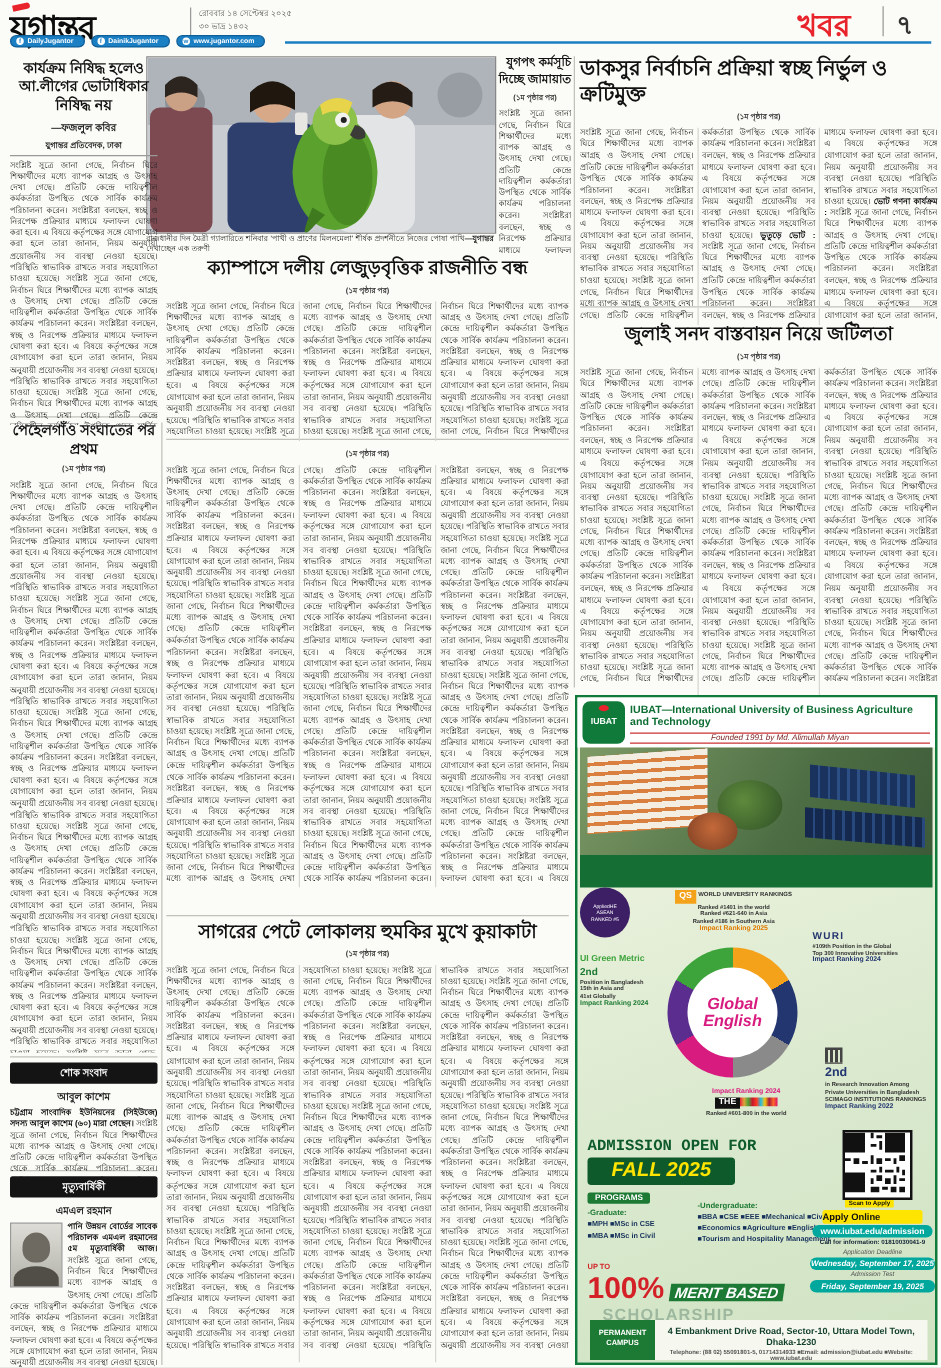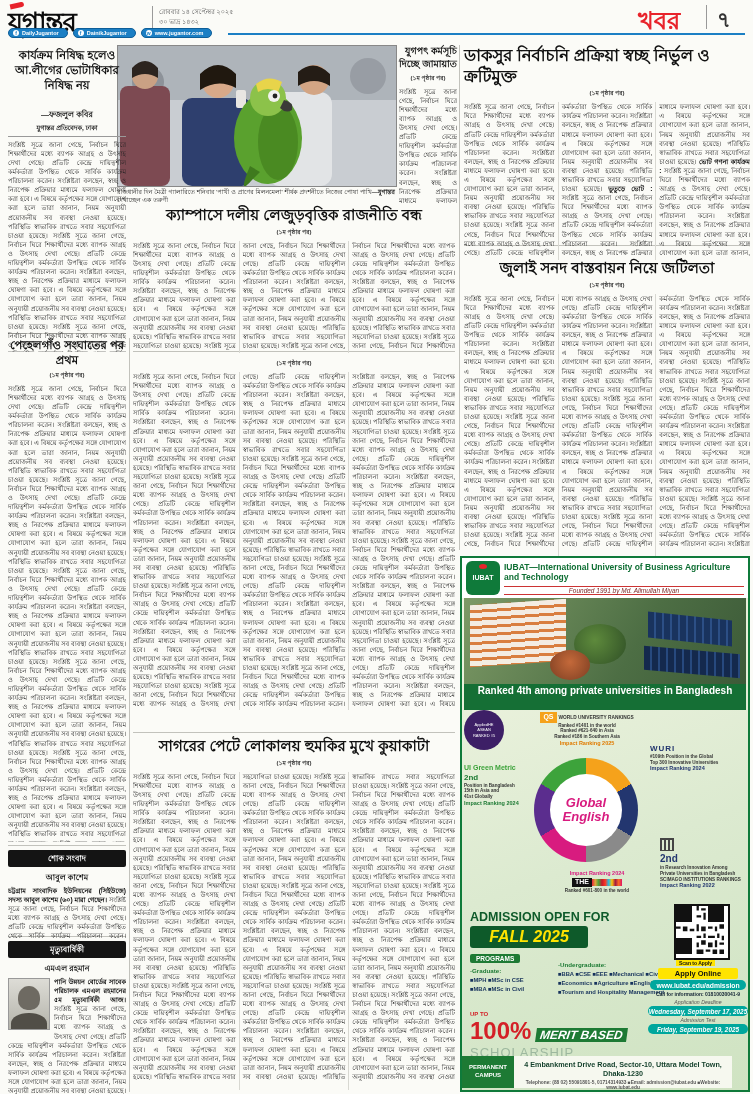--- a/index.html
+++ b/index.html
@@ -19,21 +19,21 @@
   #page-no-divider{position:absolute;left:706px;top:5px;width:1px;height:24px;background:#999;}
   #page-number{position:absolute;left:717px;top:4px;font-size:21px;font-weight:700;color:#333;}
 
   
   section{position:absolute;}
   .h-md{font-size:11.5px;font-weight:800;text-align:center;line-height:1.3;color:#111;}
   .h-lg{font-size:15px;font-weight:800;text-align:center;line-height:1.25;color:#111;}
   .h-xl{font-size:16.5px;font-weight:800;text-align:left;line-height:1.25;color:#111;}
   .h-sm{font-size:9.5px;font-weight:800;text-align:right;line-height:1.35;color:#111;}
   .cont{font-size:6px;font-weight:700;text-align:center;color:#333;margin:2px 0 3px;}
-  .byline{font-size:8px;font-weight:700;text-align:center;margin-top:15px;}
+  .byline{font-size:8px;font-weight:700;text-align:center;margin-top:3px;}
   .dateline{font-size:6.5px;font-weight:700;text-align:center;margin:2px 0 3px;border-bottom:0.5px solid #999;padding-bottom:2px;}
   .body{font-size:6.5px;line-height:1.4;text-align:justify;color:#222;overflow:hidden;}
   .body b{font-weight:800;color:#000;}
   .cols3{column-count:3;column-gap:7px;column-rule:0.5px solid #d8d8d2;}
   .secbox{background:#141414;color:#fff;font-size:8px;font-weight:700;text-align:center;padding:2px 0;border-radius:2px;}
   .name{font-size:8px;font-weight:800;text-align:center;margin:4px 0 2px;}
   .vrule{position:absolute;width:1px;background:#c2c2bc;}
   .hrule{position:absolute;height:1px;background:#c2c2bc;}
   .portrait{float:left;margin:1px 4px 2px 0;background:linear-gradient(#dddcd6,#b4b3aa);position:relative;overflow:hidden;border:0.5px solid #999;}
   .portrait i{position:absolute;left:22%;top:14%;width:56%;height:48%;background:#6e6a62;border-radius:50% 50% 42% 42%;}
@@ -97,41 +97,41 @@
   #rk-green{left:0px;top:54px;width:64px;}
   #rk-green .glogo{font-size:7px;font-weight:800;color:#3da33b;}
   #rk-green .big{font-size:8px;font-weight:800;color:#1d7a34;}
   #rk-asean{left:4px;top:140px;width:40px;height:40px;border-radius:50%;background:#3d1f66;color:#fff;text-align:center;display:flex;flex-direction:column;justify-content:center;font-size:4px;line-height:1.4;}
   #rk-the{left:78px;top:160px;width:110px;text-align:center;}
   #rk-the .thelogo{display:inline-block;background:#111;color:#fff;font-size:7px;font-weight:800;padding:0 3px;margin:1px 0;}
   #rk-the .sdg{display:inline-block;width:30px;height:7px;vertical-align:middle;background:linear-gradient(90deg,#e5243b,#dda63a,#4c9f38,#c5192d,#ff3a21,#26bde2,#fcc30b,#a21942,#fd6925,#dd1367);}
   #rk-sci{left:196px;top:128px;width:84px;}
   #rk-sci .big2{font-size:10px;font-weight:800;color:#23366f;}
   #rk-sci .cols-icon{display:inline-block;width:14px;height:10px;background:repeating-linear-gradient(90deg,#444 0 2px,transparent 2px 4px);border-top:2px solid #444;border-bottom:1px solid #444;}
-  #ad-admission{position:absolute;left:8px;top:352px;font-size:12.5px;font-weight:800;color:#0e5a2a;}
+  #ad-admission{position:absolute;left:8px;top:352px;font-size:12.5px;font-weight:800;color:#0e5a2a;font-family:Liberation Mono, monospace;}
   #ad-fall{position:absolute;left:8px;top:368px;width:118px;height:22px;background:#0e5a2a;color:#ffe400;font-size:16px;font-weight:800;font-style:italic;text-align:center;line-height:22px;border-radius:3px;}
   #ad-programs-label{position:absolute;left:8px;top:396px;background:#1d7a34;color:#fff;font-size:6.5px;font-weight:800;padding:1px 6px;border-radius:2px;}
   #ad-grad{position:absolute;left:8px;top:408px;width:84px;font-size:5.8px;font-weight:800;color:#16325c;line-height:1.6;}
   #ad-grad .lbl,#ad-ug .lbl{color:#1d7a34;font-size:6.2px;}
   #ad-ug{position:absolute;left:96px;top:402px;width:116px;font-size:5.8px;font-weight:800;color:#16325c;line-height:1.6;}
   #ad-schol{position:absolute;left:8px;top:444px;width:180px;}
   #ad-schol .upto{font-size:6px;font-weight:800;color:#d42027;}
   #ad-schol .pct{font-size:24px;font-weight:800;color:#d42027;line-height:0.9;}
   #ad-schol .merit{display:inline-block;background:#1d7a34;color:#fff;font-size:12px;font-weight:800;font-style:italic;padding:0 4px;transform:skewX(-8deg);}
-  #ad-schol .scholarship{font-size:13px;font-weight:400;color:#9db89f;letter-spacing:1px;}
+  #ad-schol .scholarship{font-size:13px;font-weight:700;color:#9db89f;letter-spacing:1px;margin-left:12px;}
   #ad-qr{position:absolute;left:212px;top:346px;width:52px;height:52px;background:#fff;border:2px solid #111;}
   #ad-scan{position:absolute;left:214px;top:402px;background:#ffe400;color:#111;font-size:5px;font-weight:700;padding:0 3px;}
-  #ad-apply{position:absolute;left:196px;top:410px;width:80px;background:#ffe400;color:#111;font-size:7.5px;font-weight:800;text-align:center;padding:1px 0;border-radius:2px;}
+  #ad-apply{position:absolute;left:196px;top:410px;width:80px;background:#ffe400;color:#111;font-size:7.5px;font-weight:800;text-align:left;padding:1px 0;border-radius:2px;}
   #ad-url{position:absolute;left:188px;top:422px;width:96px;background:#00a79d;color:#fff;font-size:6.8px;font-weight:800;text-align:center;padding:1.5px 0;border-radius:6px;}
   #ad-call{position:absolute;left:188px;top:433px;width:96px;font-size:5px;font-weight:700;color:#123;text-align:center;}
   #ad-dl-label{position:absolute;left:188px;top:441px;width:96px;font-size:5.2px;font-style:italic;color:#555;text-align:center;}
   #ad-dl{position:absolute;left:186px;top:448px;width:100px;background:#00a79d;color:#fff;font-size:6.4px;font-weight:800;font-style:italic;text-align:center;padding:1.5px 0;border-radius:6px;}
   #ad-test-label{position:absolute;left:188px;top:459px;width:96px;font-size:5.2px;font-style:italic;color:#555;text-align:center;}
   #ad-test{position:absolute;left:186px;top:466px;width:100px;background:#00a79d;color:#fff;font-size:6.4px;font-weight:800;font-style:italic;text-align:center;padding:1.5px 0;border-radius:6px;}
-  #ad-bottom{position:absolute;left:0;top:498px;width:270px;height:32px;background:#f6f8ef;display:flex;}
+  #ad-bottom{position:absolute;left:10px;top:498px;width:270px;height:32px;background:#f6f8ef;display:flex;}
   #ad-campus-box{width:52px;background:#1d7a34;color:#fff;font-size:6px;font-weight:800;text-align:center;display:flex;align-items:center;justify-content:center;line-height:1.3;}
   #ad-addr-wrap{flex:1;text-align:center;padding-top:4px;}
   #ad-address{font-size:7.2px;font-weight:800;color:#123f2a;}
   #ad-contact{font-size:4.8px;font-weight:700;color:#555;margin-top:2px;}
 </style>
 </head>
 <body>
 
 <div id="page">
 
@@ -284,21 +284,20 @@
       <div id="ad-founded">Founded 1991 by Md. Alimullah Miyan</div>
     </div>
     <div id="ad-photo">
       <div class="bldg"></div>
       <div class="solar1"></div>
       <div class="solar2"></div>
       <div class="tree1"></div>
       <div class="tree2"></div>
     </div>
     <div id="ad-banner">
-      <div>Ranked 4th among private universities in Bangladesh</div>
     </div>
 
     <div id="ad-rank">
       <div id="ring"></div>
       <div id="ring-center">
         <span>Global</span>
         <span>English</span>
       </div>
       <div class="rk" id="rk-qs">
         <div><span class="qsbox">QS</span><span class="qsname">WORLD UNIVERSITY RANKINGS</span></div>

